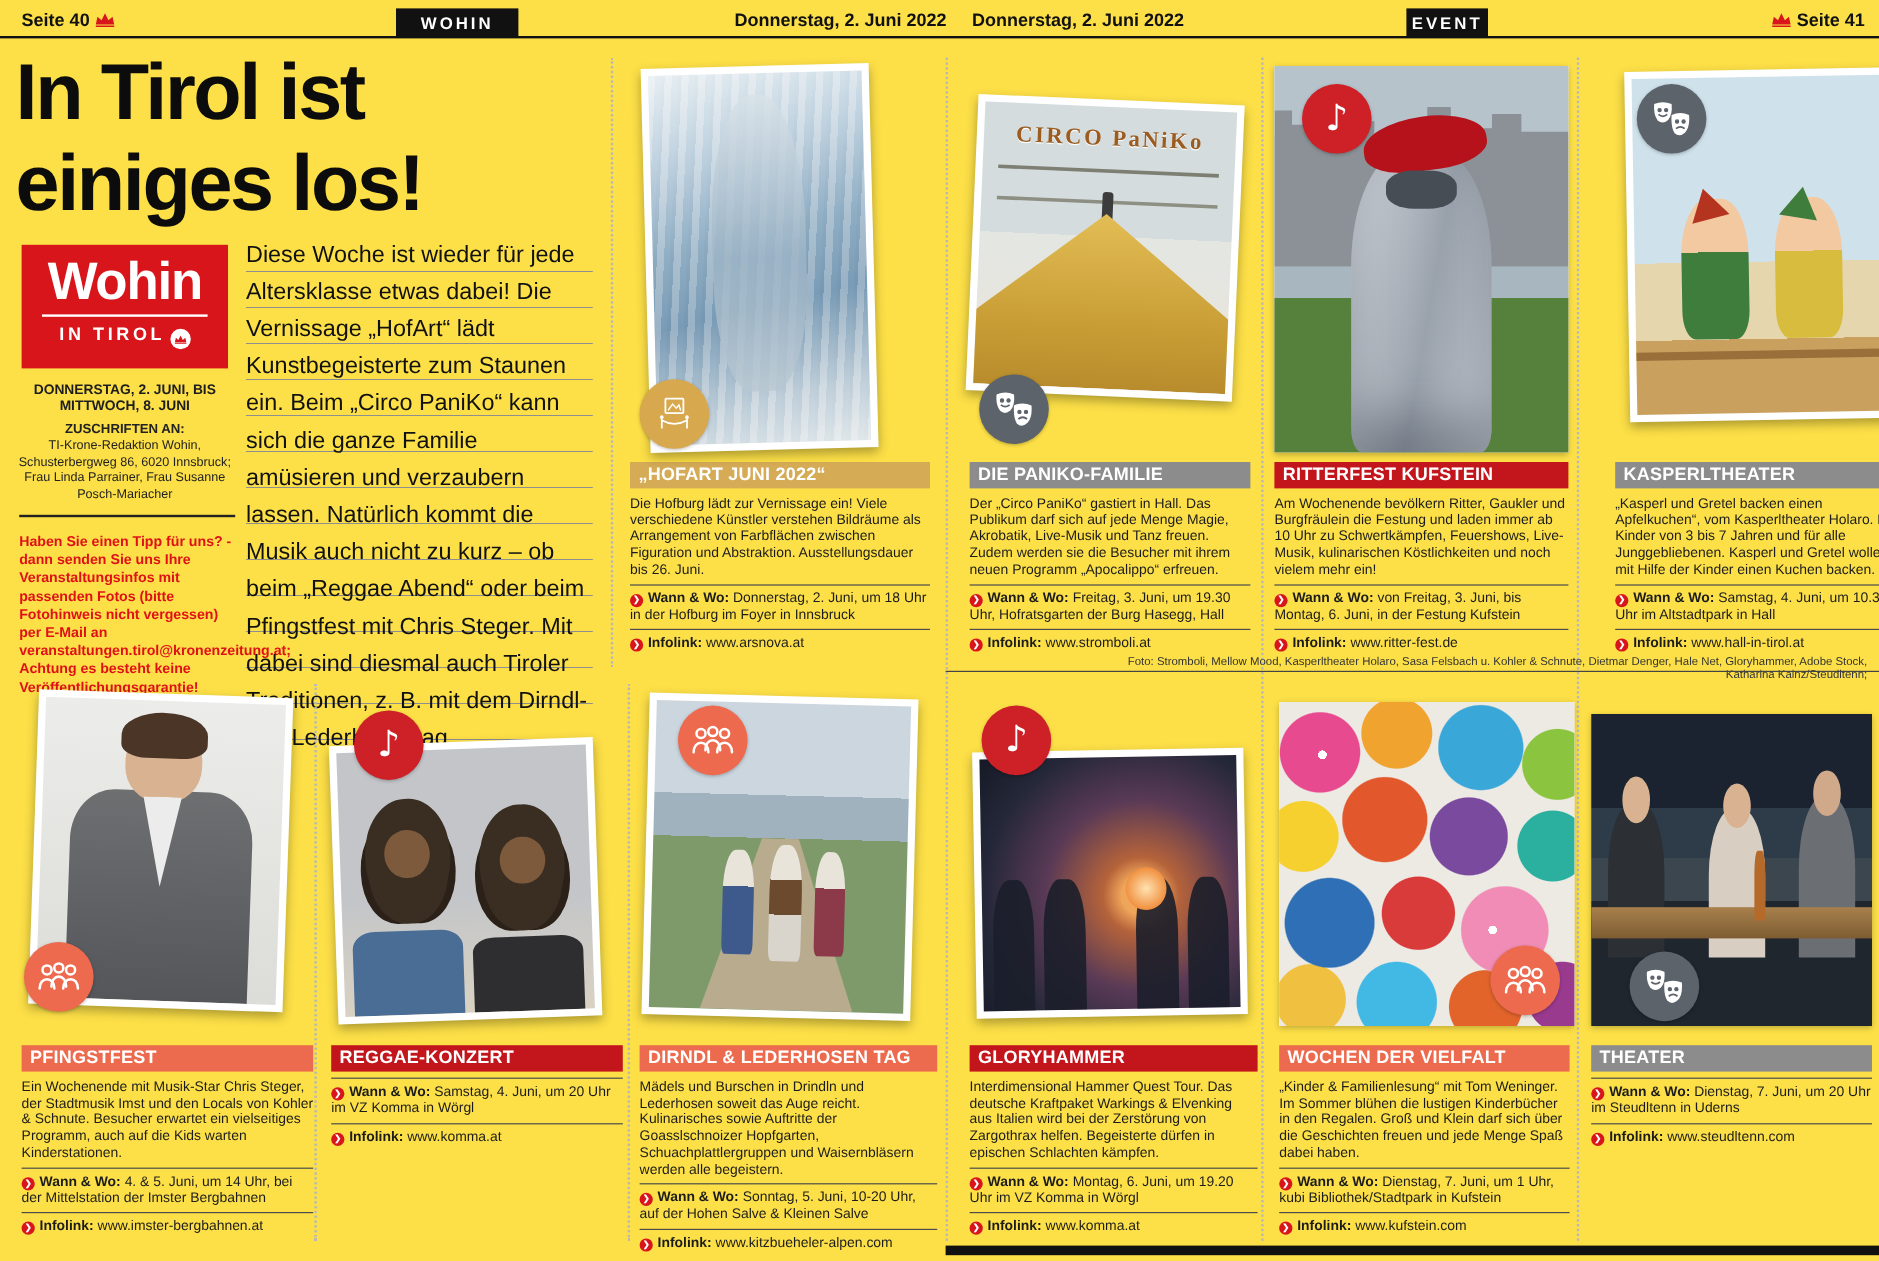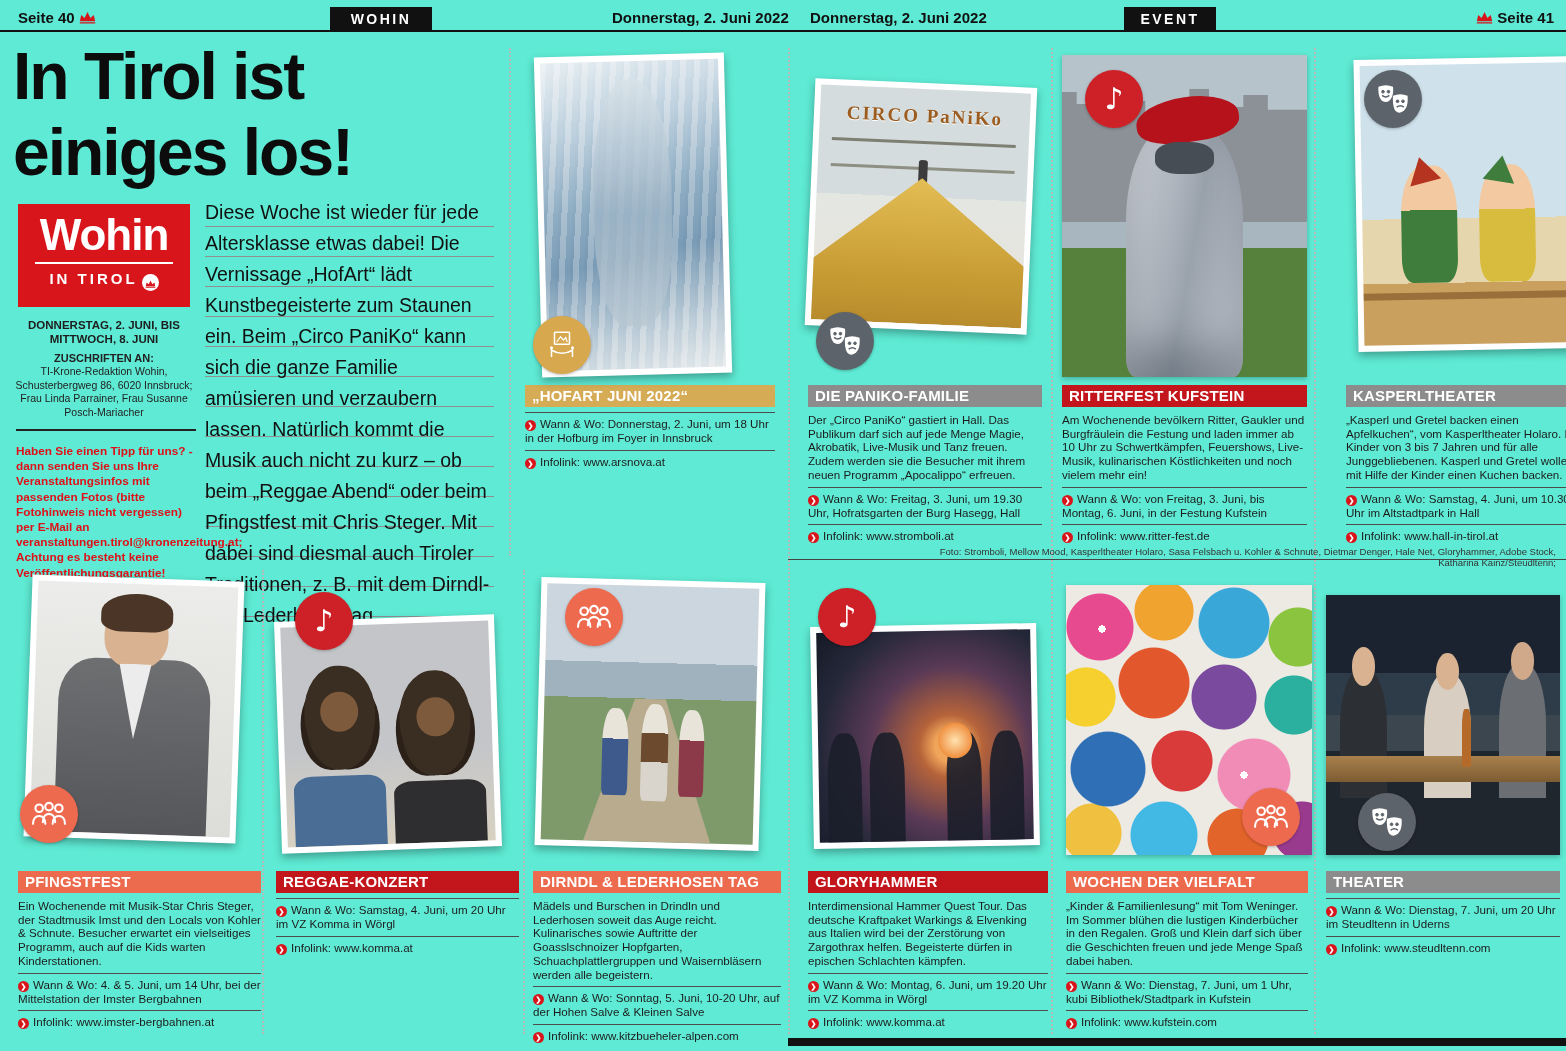--- a/index.html
+++ b/index.html
@@ -1,18 +1,18 @@
 <!DOCTYPE html>
 <html lang="de"><head>
 <meta charset="utf-8">
 <style>
   * { margin:0; padding:0; box-sizing:border-box; }
   html,body { background:#e9e9e9; }
   body { font-family:"Liberation Sans", sans-serif; color:#1d1d1d; }
-  #paper { position:relative; width:1566px; height:1051px; background:#5eead4; margin:0 auto; overflow:hidden; }
+  #paper { position:relative; width:1566px; height:1051px; background:#fde047; margin:0 auto; overflow:hidden; }
 
   
   .hdr-rule { position:absolute; top:30px; left:0; width:1566px; height:2px; background:#111; }
   .hdr-text { position:absolute; top:9px; font-size:15px; font-weight:700; color:#111; white-space:nowrap; }
   .section-box { position:absolute; top:7px; height:23px; background:#111; color:#fff; font-size:14px; font-weight:700;
                  letter-spacing:2.5px; display:flex; align-items:center; justify-content:center; }
   .crown { display:inline-block; width:17px; height:13px; vertical-align:-1px; }
 
   
   .headline { position:absolute; left:13px; top:38px; width:500px; font-size:66px; line-height:76px;
@@ -56,21 +56,21 @@
   .badge svg { width:36px; height:30px; }
 
   .bar { height:22px; line-height:22px; padding:0 7px; font-size:15px; font-weight:800; letter-spacing:.2px;
          color:#fff; text-transform:uppercase; white-space:nowrap; overflow:hidden; }
   .bar.gold { background:#d5ab56; } .bar.red { background:#c3161c; }
   .bar.gray { background:#8c8c8c; } .bar.orange { background:#ec6a4d; }
 
   .cbody { font-size:11.6px; line-height:13.7px; margin-top:6px; color:#1c1c1c; }
   .rule { height:1px; background:#4c4c4c; margin:5px 0 4px; }
   .meta { font-size:11.6px; line-height:13.7px; color:#1c1c1c; }
-  .meta strong { font-weight:400; }
+  .meta strong { font-weight:700; }
   .dot { display:inline-block; width:11px; height:11px; border-radius:50%; background:#d8151b; color:#fff;
          font-size:7px; line-height:11px; text-align:center; vertical-align:0px; margin-right:4px; font-weight:700; }
 
   
   .ph-hofart .img { background:linear-gradient(168deg,#e8eef2 0%,#c2d2de 22%,#93aec2 45%,#7e9cb4 62%,#c3d0d9 85%,#e3e8ea 100%); }
   .ph-hofart .img:before { content:""; position:absolute; inset:0;
      background:repeating-linear-gradient(94deg, rgba(255,255,255,.5) 0 6px, rgba(90,120,150,.25) 6px 11px, rgba(40,70,100,.18) 11px 14px); mix-blend-mode:soft-light; }
   .ph-hofart .face { position:absolute; left:28%; top:6%; width:44%; height:80%; border-radius:45% 45% 38% 38%;
      background:linear-gradient(180deg,#d8e2e8,#9db4c6 55%,#b9c8d2); opacity:.8; }
 
@@ -200,21 +200,21 @@
     <span>Seite 40</span>
     <svg class="crown" viewBox="0 0 20 15" fill="#d8151b">
         <use href="#crown-shape"></use>
       </svg>
   </div>
   <div class="section-box" style="left:330px;width:102px">
       <span>WOHIN</span>
     </div>
   <div class="hdr-text" style="left:612px">Donnerstag, 2. Juni 2022</div>
   <div class="hdr-text" style="left:810px">Donnerstag, 2. Juni 2022</div>
-  <div class="section-box" style="left:1124px;width:92px">
+  <div class="section-box" style="left:1172px;width:68px">
       <span>EVENT</span>
     </div>
   <div class="hdr-text" style="right:12px">
     <svg class="crown" viewBox="0 0 20 15" fill="#d8151b">
         <use href="#crown-shape"></use>
       </svg>
     <span>Seite 41</span>
   </div>
 
   <h1 class="headline">
@@ -253,20 +253,21 @@
             <div class="face"></div>
           </div>
       </div>
       <div class="badge b-gold" style="left:8px;top:261px">
         <svg viewBox="0 0 40 40">
             <use href="#gallery-shape"></use>
           </svg>
       </div>
     </div>
     <h2 class="bar gold">„HOFART JUNI 2022“</h2>
+    <p class="cbody">Die Hofburg lädt zur Vernissage ein! Viele verschiedene Künstler verstehen Bildräume als Arrangement von Farbflächen zwischen Figuration und Abstraktion. Ausstellungsdauer bis 26. Juni.</p>
     <div class="rule"></div>
     <p class="meta"><span class="dot">❯</span><strong>Wann &amp; Wo:</strong> <span>Donnerstag, 2. Juni, um 18 Uhr in der Hofburg im Foyer in Innsbruck</span></p>
     <div class="rule"></div>
     <p class="meta"><span class="dot">❯</span><strong>Infolink:</strong> <span>www.arsnova.at</span></p>
   </section>
 
   <section class="card" style="left:808px;top:55px;width:234px">
     <div class="pz" style="height:330px">
       <div class="photo ph-paniko" style="left:2px;top:28px;width:222px;height:247px;transform:rotate(2.5deg)">
         <div class="img">

